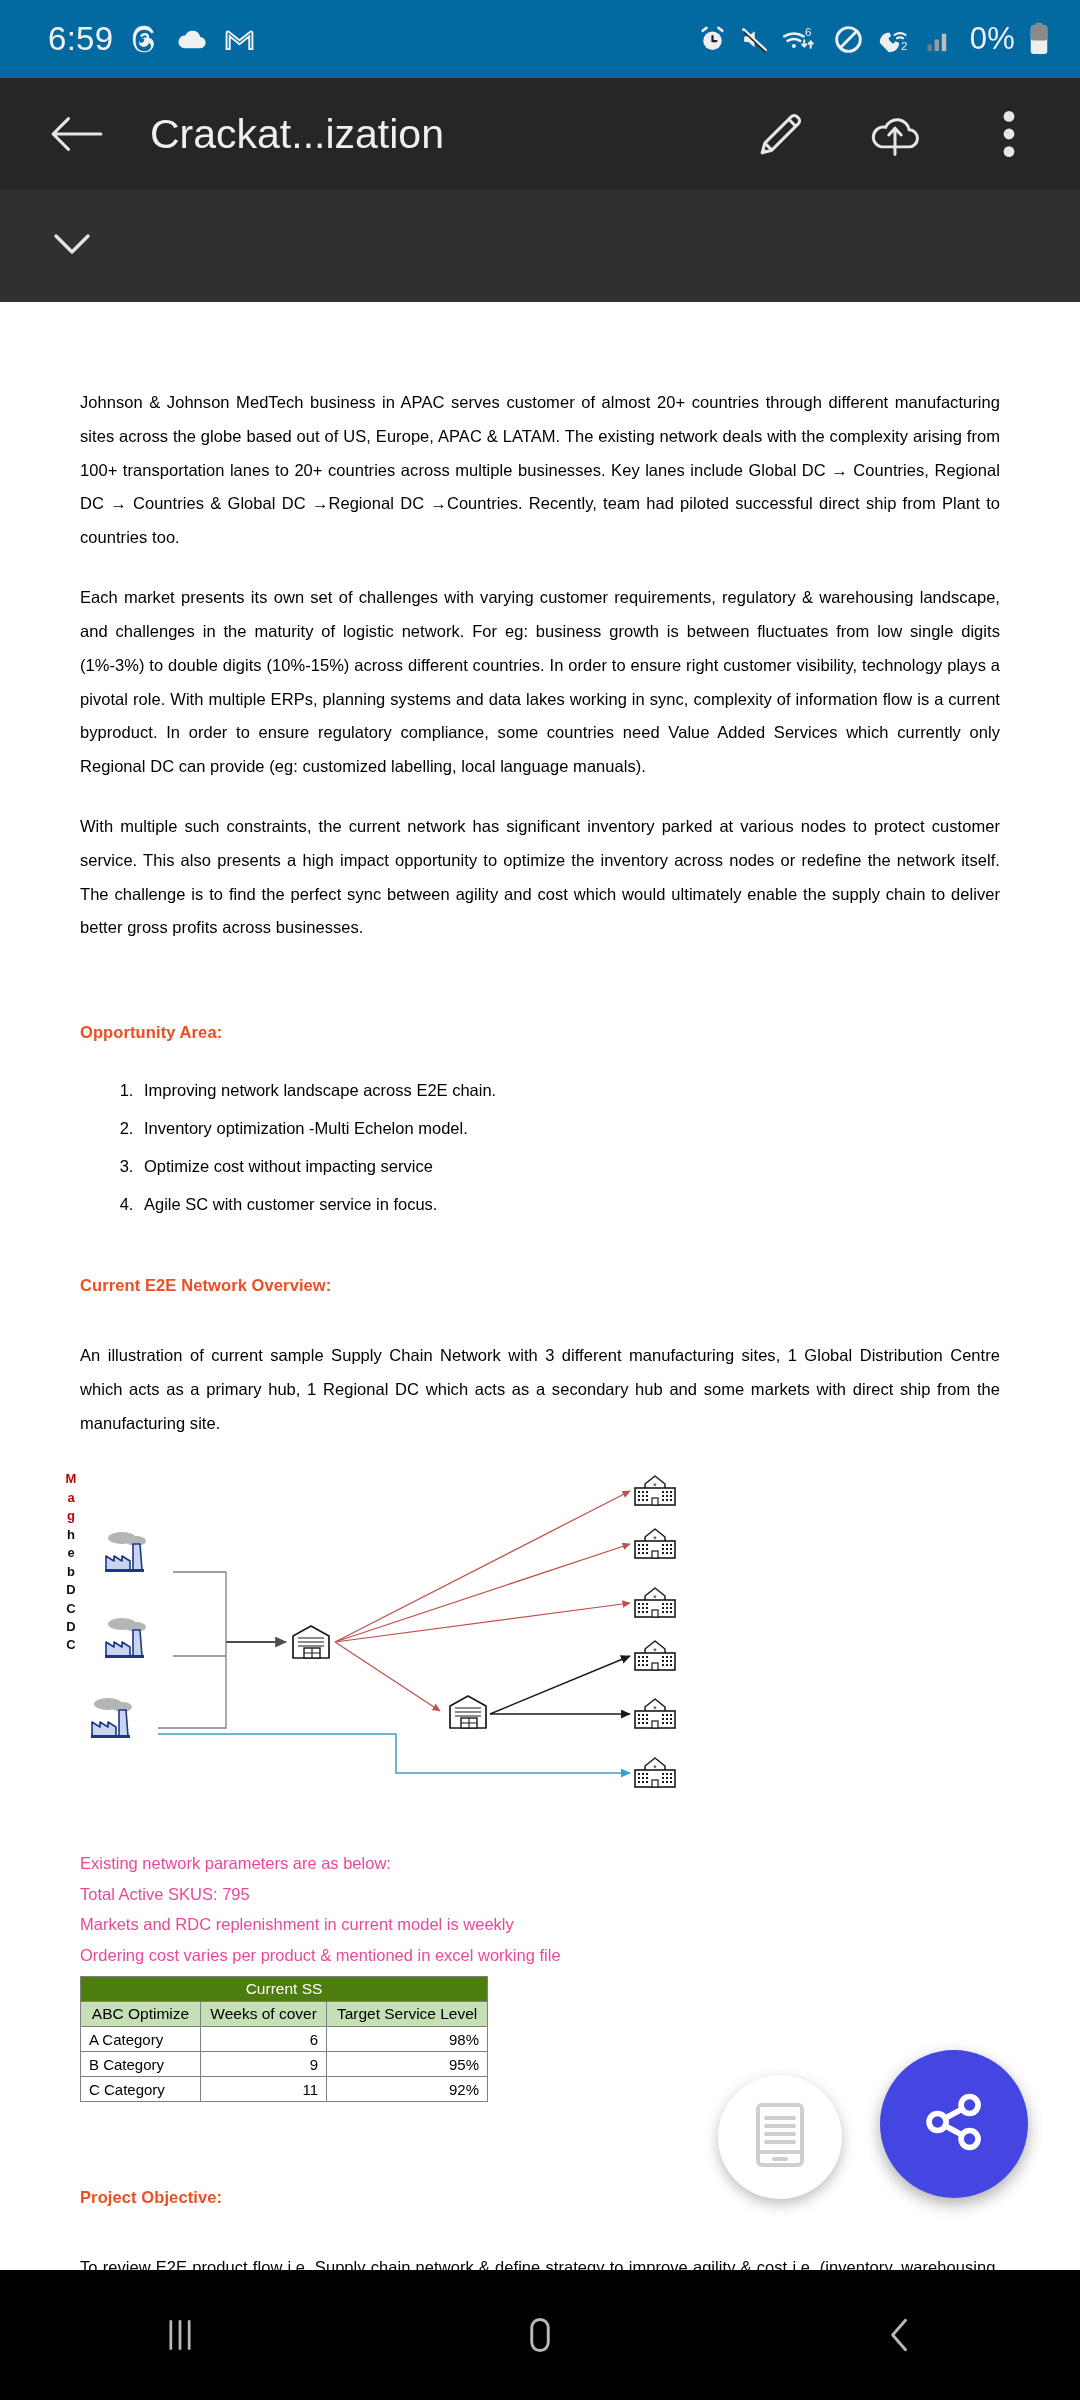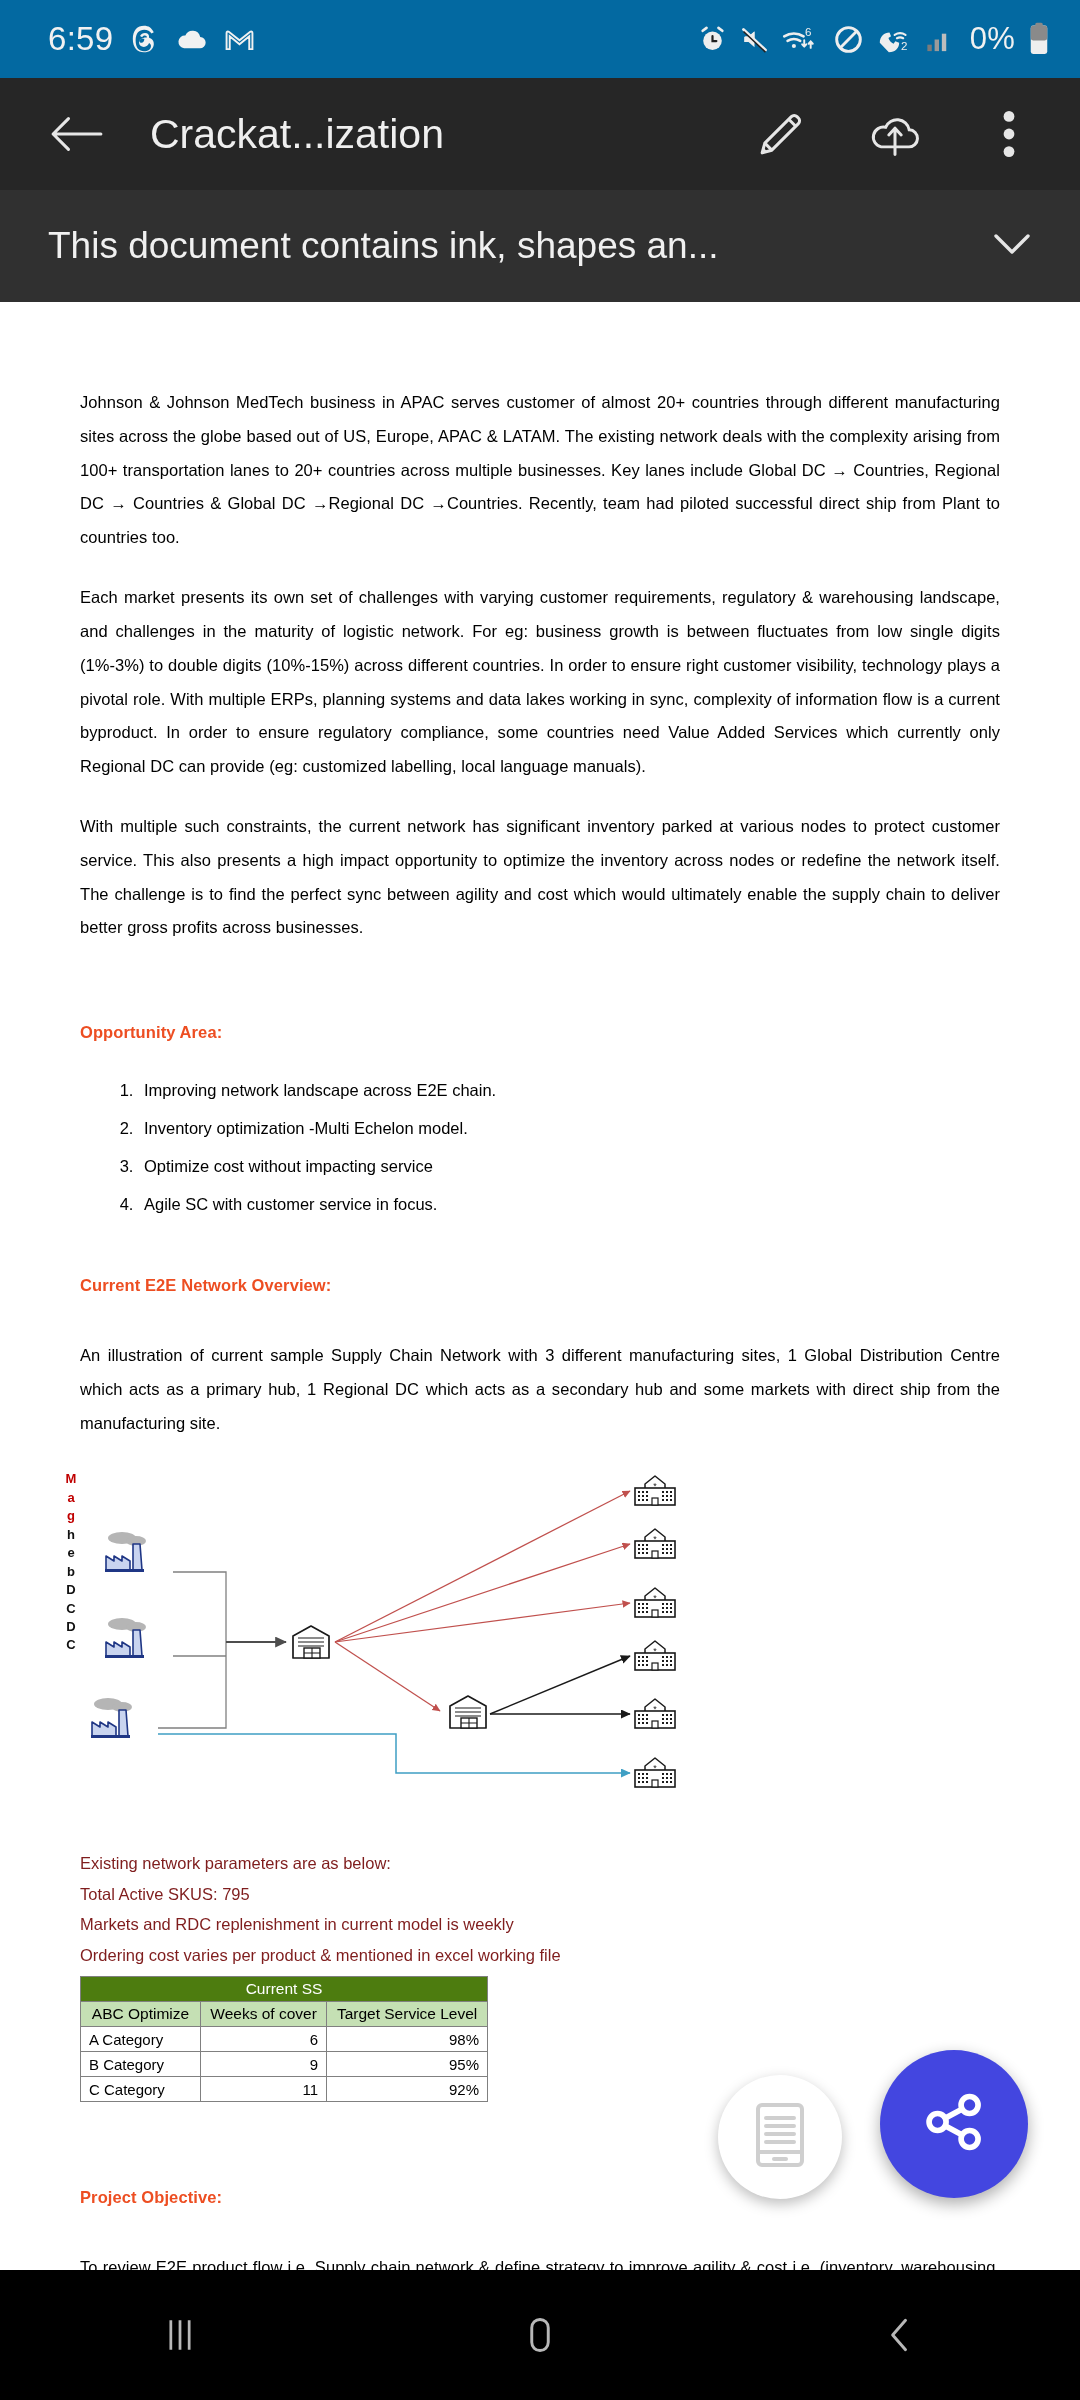--- a/index.html
+++ b/index.html
@@ -65,21 +65,21 @@
     color: #ED4E22; font-size: 16.5px; font-weight: bold;
     margin: 0 0 10px 0; letter-spacing: .1px;
   }
   .gap-lg { height: 52px; }
   .gap-md { height: 34px; }
   .gap-sm { height: 20px; }
 
   ol.num { margin: 0 0 0 58px; font-size: 16.5px; line-height: 2.3; color: #000; }
   ol.num li { padding-left: 6px; }
 
-  .params { font-size: 16.5px; line-height: 1.85; color: #7f1d1d; }
+  .params { font-size: 16.5px; line-height: 1.85; color: #ec4899; }
 
   
   table.ss {
     border-collapse: collapse; margin-top: 6px; width: 408px;
     font-size: 15px; color: #000;
   }
   table.ss th, table.ss td { border: 1px solid #808080; padding: 3px 8px; height: 25px; }
   .ss-title { background: #4d7c0f; color: #fff; text-align: center; font-weight: normal; font-size: 15.5px; }
   .ss-head { background: #C5E0B4; text-align: center; font-weight: normal; font-size: 15.5px; }
   .ss-cat { text-align: left; width: 120px; }
@@ -225,21 +225,20 @@
         <svg width="34" height="58" viewBox="0 0 10 28">
           <circle cx="5" cy="5.5" r="2.6" fill="#e6e6e6"></circle>
           <circle cx="5" cy="14" r="2.6" fill="#e6e6e6"></circle>
           <circle cx="5" cy="22.5" r="2.6" fill="#e6e6e6"></circle>
         </svg>
       </div>
     </div>
   </div>
 
   <div class="noticebar" style="top:190px">
-    <div class="notice-text">This document contains ink, shapes an...</div>
     <div>
       <svg width="48" height="34" viewBox="0 0 24 16">
         <path d="M4 4l8 8 8-8" stroke="#e6e6e6" stroke-width="1.7" fill="none" stroke-linecap="round" stroke-linejoin="round"></path>
       </svg>
     </div>
   </div>
 
   <div class="doc">
     <div class="doc-inner">
 

